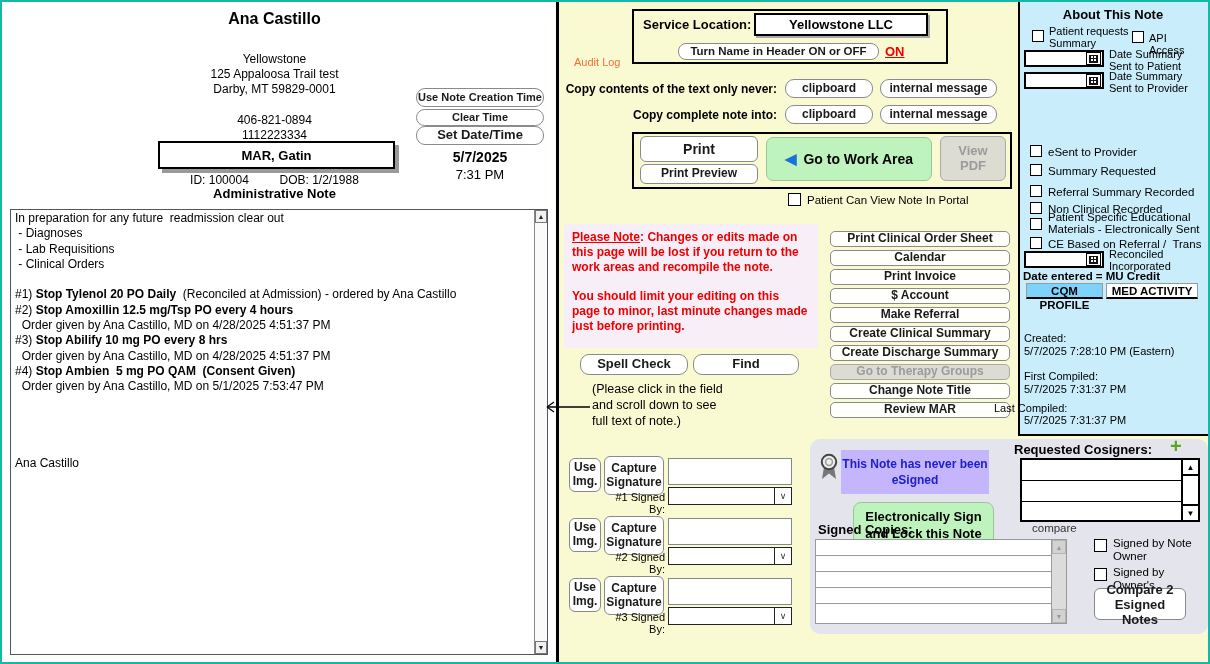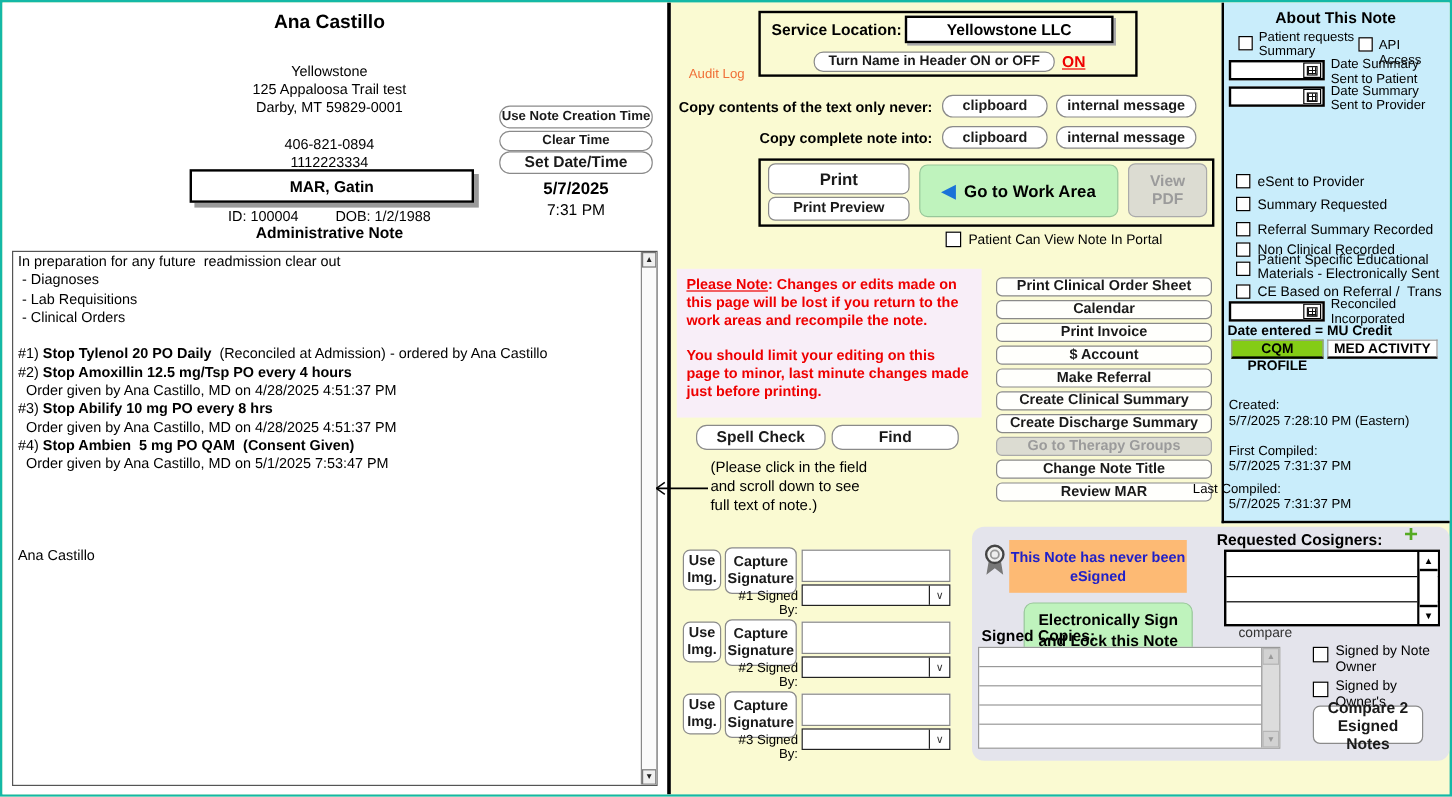--- a/index.html
+++ b/index.html
@@ -203,21 +203,21 @@
       <span class="dd-arrow">∨</span>
     </div>
 
   <div class="gray-panel"></div>
 
   <svg class="abs" style="left:816px;top:450px;" width="22" height="30">
     <path d="M6 15 L4 27 L11 21.5 L18 27 L16 15" fill="#777"></path>
     <circle cx="11" cy="10" r="7.2" fill="#eee" stroke="#444" stroke-width="2"></circle>
     <circle cx="11" cy="10" r="3.4" fill="none" stroke="#999" stroke-width="1.5"></circle>
   </svg>
-  <div class="abs b center" style="left:839px;top:448px;width:148px;height:44px;background:#fdba74;color:#2020c8;font-size:12px;line-height:16px;display:flex;align-items:center;justify-content:center;">This Note has never been eSigned</div>
+  <div class="abs b center" style="left:839px;top:448px;width:148px;height:44px;background:#c4b5fd;color:#2020c8;font-size:12px;line-height:16px;display:flex;align-items:center;justify-content:center;">This Note has never been eSigned</div>
   <div class="green-btn" style="position:absolute;left:851px;top:500px;width:141px;height:46px;font-size:13px;border-radius:8px;line-height:17px;padding:16px 10px;">Electronically Sign and Lock this Note</div>
 
   <div class="abs b" style="left:1012px;top:440px;font-size:13px;">Requested Cosigners:</div>
   <div class="abs b" style="left:1168px;top:433px;font-size:20px;color:#55aa22;">+</div>
   <div class="listbox" style="left:1018px;top:456px;width:180px;height:64px;border:2px solid #000;">
     <div class="lrow" style="height:21px;border-color:#000;"></div>
     <div class="lrow" style="height:21px;border-color:#000;"></div>
     <div style="height:18px;"></div>
     <div class="blk-sb">
       <span class="arr" style="top:0;border-bottom:2px solid #000;">▲</span>
@@ -280,21 +280,21 @@
   <div class="about-lbl" style="left:1046px;top:237px;width:160px;font-size:11.5px;white-space:pre-wrap;">CE Based on Referral /  Trans</div>
 
   <div class="cal-input" style="left:1022px;top:249px;width:80px;">
     <span class="cal-btn">
         <span class="cal-grid"></span>
       </span>
   </div>
   <div class="about-lbl" style="left:1107px;top:247px;width:75px;">Reconciled Incorporated</div>
   <div class="abs b" style="left:1021px;top:268px;font-size:11.5px;">Date entered = MU Credit</div>
 
-  <div class="abs b center" style="left:1024px;top:281px;width:77px;height:16px;background:#84cc16;border:1px solid #9a9a9a;border-bottom:2px solid #000;font-size:11.5px;line-height:14px;">CQM PROFILE</div>
+  <div class="abs b center" style="left:1024px;top:281px;width:77px;height:16px;background:#7dd3fc;border:1px solid #9a9a9a;border-bottom:2px solid #000;font-size:11.5px;line-height:14px;">CQM PROFILE</div>
   <div class="abs b center" style="left:1104px;top:281px;width:92px;height:16px;background:#fff;border:1px solid #9a9a9a;border-bottom:2px solid #000;font-size:11.5px;line-height:14px;">MED ACTIVITY</div>
 
   <div class="abs" style="left:1022px;top:330px;font-size:11px;">Created:</div>
   <div class="abs" style="left:1022px;top:343px;font-size:11px;">5/7/2025 7:28:10 PM (Eastern)</div>
   <div class="abs" style="left:1022px;top:368px;font-size:11px;">First Compiled:</div>
   <div class="abs" style="left:1022px;top:381px;font-size:11px;">5/7/2025 7:31:37 PM</div>
   <div class="abs" style="left:992px;top:400px;font-size:11px;">Last Compiled:</div>
   <div class="abs" style="left:1022px;top:412px;font-size:11px;">5/7/2025 7:31:37 PM</div>
 
 </div>

